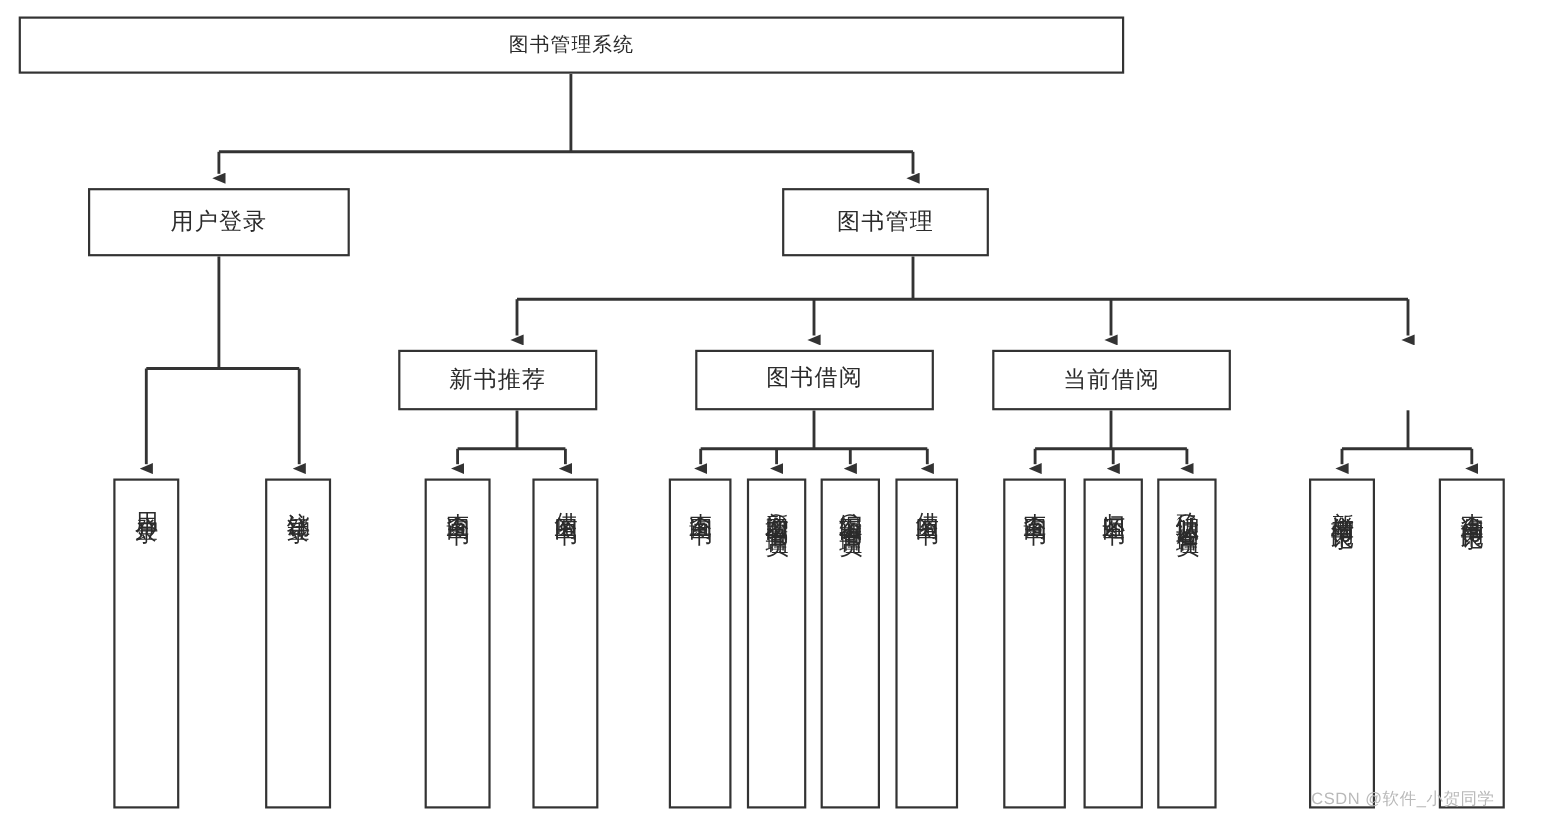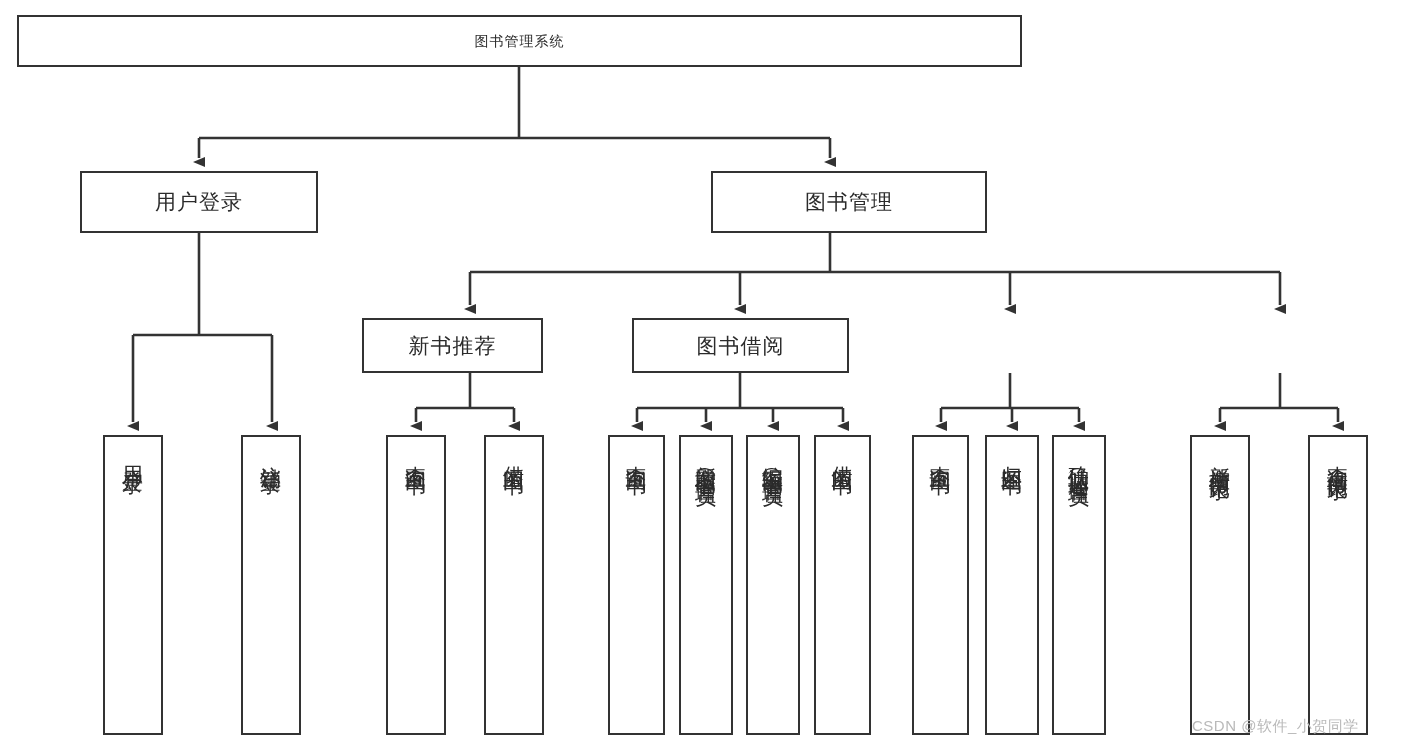--- a/index.html
+++ b/index.html
@@ -47,21 +47,21 @@
     padding-top: 12px;
   }
   .node.vert .label {
     writing-mode: vertical-rl;
     text-orientation: upright;
     font-size: 21px;
     letter-spacing: 3px;
     line-height: 1;
     white-space: nowrap;
   }
-  .node.root .label { font-size: 14px; }
+  .node.root .label { font-size: 18px; }
   .watermark {
     position: absolute;
     font-size: 15px;
     color: #b9b9b9;
     white-space: nowrap;
     letter-spacing: 0.5px;
   }
 </style>
 </head>
 <body>
@@ -118,29 +118,32 @@
     </g>
   </svg>
 
   <div class="node root horiz" style="left: 17px; top: 15px; width: 1005px; height: 52px;">
     <span class="label">图书管理系统</span>
   </div>
 
   <div class="node horiz" style="left: 80px; top: 171px; width: 238px; height: 62px;">
     <span class="label">用户登录</span>
   </div>
-  <div class="node horiz" style="left: 711px; top: 171px; width: 276px; height: 62px;">
+  <div class="node horiz" style="left: 711px; top: 171px; width: 188px; height: 62px;">
     <span class="label">图书管理</span>
   </div>
 
   <div class="node horiz" style="left: 362px; top: 318px; width: 181px; height: 55px;">
     <span class="label">新书推荐</span>
   </div>
-  <div class="node horiz" style="left: 632px; top: 318px; width: 217px; height: 55px;">
+  <div class="node horiz" style="left: 632px; top: 318px; width: 217px; height: 55px; font-family: Liberation Mono, monospace;">
     <span class="label">图书借阅</span>
+  </div>
+  <div class="node horiz" style="left: 902px; top: 318px; width: 217px; height: 55px;">
+    <span class="label">当前借阅</span>
   </div>
 
   <div class="node vert" style="left: 103px; top: 435px; width: 60px; height: 300px;">
     <span class="label">用户登录</span>
   </div>
   <div class="node vert" style="left: 241px; top: 435px; width: 60px; height: 300px;">
     <span class="label">注销登录</span>
   </div>
   <div class="node vert" style="left: 386px; top: 435px; width: 60px; height: 300px;">
     <span class="label">查询图书</span>

